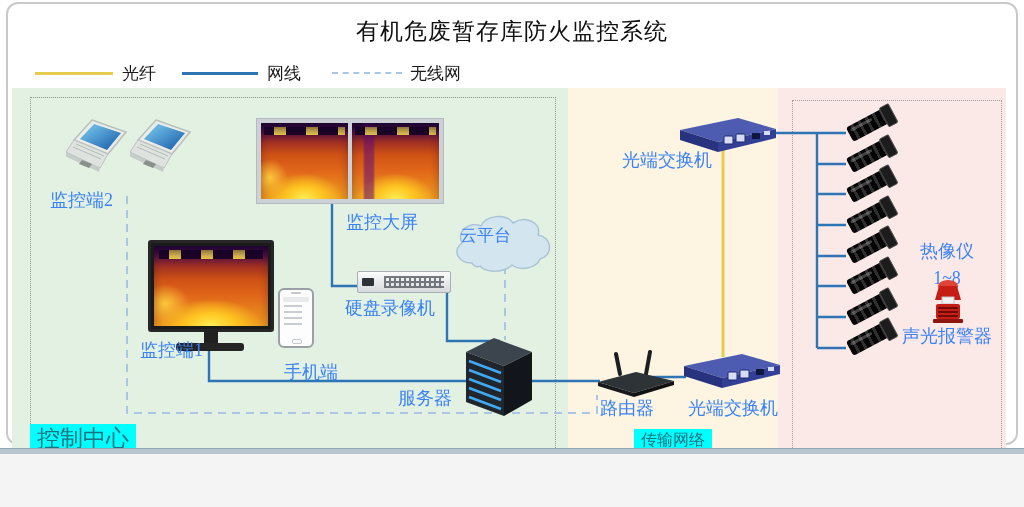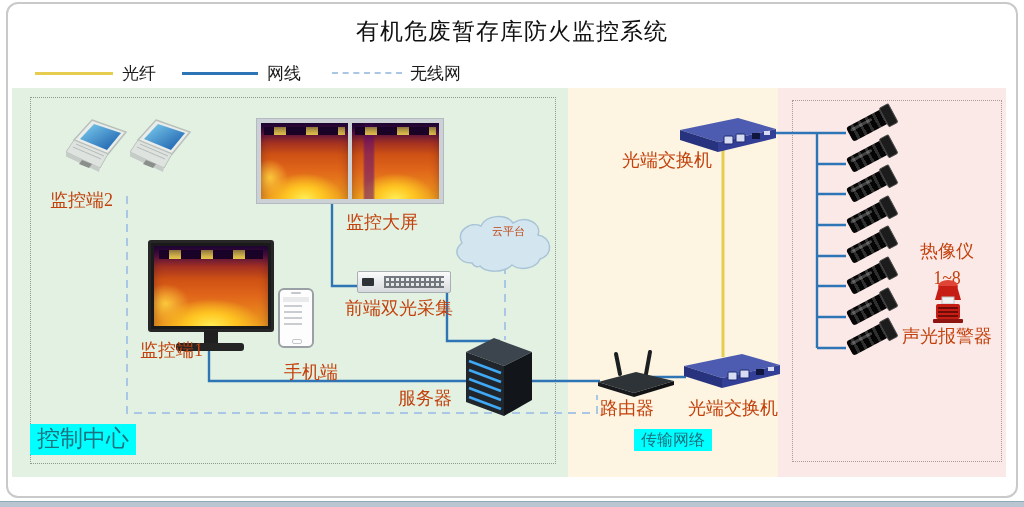--- a/index.html
+++ b/index.html
@@ -1,16 +1,16 @@
 <!DOCTYPE html>
 <html style="--fiber: #e6cd4f; --ethernet: #2e75b6; --wireless: #a9c7e4; --control-bg: #e3f1e2; --transmission-bg: #fdf5e1; --frontend-bg: #fbe9e8; --zone-label-bg: #00ffff; --zone-label-text: #1b7280; --cloud-fill: #d3e5ef;"><head>
 <meta charset="utf-8">
 <style>
   html,body{margin:0;padding:0;background:#f4f4f4;}
-  #canvas{position:relative;width:1024px;height:507px;background:#fff;overflow:hidden;
+  #canvas{position:relative;width:1024px;height:454px;background:#fff;overflow:hidden;
           font-family:"Liberation Serif",serif;color:#1a1a1a;}
   #frame{position:absolute;left:6px;top:2px;right:6px;bottom:9px;border:2px solid #c9c9c9;border-radius:12px;background:#fff;}
   #bottom-strip{position:absolute;left:0;right:0;bottom:0;height:5px;background:#b9c6d2;border-top:1px solid #8fa8b8;}
 
   .abs{position:absolute;}
   #title{position:absolute;left:0;right:0;top:16px;text-align:center;font-size:23px;letter-spacing:1px;color:#111;}
 
   
   .leg-line{position:absolute;top:72px;height:0;}
   #leg-fiber-line{left:35px;width:78px;border-top:3px solid var(--fiber);}
@@ -25,21 +25,21 @@
   #zone-frontend{left:778px;width:228px;background:var(--frontend-bg);}
   .inner-box{position:absolute;border:1.5px dotted #8d9a8d;}
   #control-box{left:30px;top:97px;width:524px;height:365px;}
   #frontend-box{left:792px;top:100px;width:208px;height:360px;border-color:#ab9a9a;}
   .zone-label{position:absolute;background:var(--zone-label-bg);color:var(--zone-label-text);
               font-size:16px;padding:1px 7px;line-height:1.25;white-space:nowrap;}
   #label-control{left:30px;top:424px;font-size:23px;}
   #label-transmission{left:634px;top:429px;}
   #label-frontend{left:845px;top:429px;}
 
-  .dev-label{position:absolute;font-size:18px;color:#c2410c;white-space:nowrap;}
+  .dev-label{position:absolute;font-size:18px;color:#3b82f6;white-space:nowrap;}
 
   
   .thermal{position:relative;overflow:hidden;background:
     radial-gradient(60% 45% at 50% 100%, #ffee55 0%, #ffc622 35%, rgba(255,140,0,0) 75%),
     radial-gradient(30% 35% at 10% 72%, rgba(255,214,64,.85) 0%, rgba(255,140,0,0) 70%),
     linear-gradient(180deg,#2b0a3d 0%,#5c1240 12%,#a33122 26%,#cf5214 42%,#e0661a 62%,#e8821c 82%,#eb9a1f 100%);}
   .thermal::before{content:"";position:absolute;left:4%;right:4%;top:5%;height:11%;
     background:repeating-linear-gradient(90deg,rgba(20,2,35,.9) 0 10px,rgba(255,225,80,.95) 10px 22px,rgba(20,2,35,.9) 22px 32px);}
   .thermal::after{content:"";position:absolute;inset:0;box-shadow:inset 0 10px 14px -6px rgba(25,3,45,.95);}
   .thermal-b{background:
@@ -70,21 +70,21 @@
   
   #dvr{left:357px;top:271px;width:92px;height:20px;background:linear-gradient(180deg,#fbfbfb,#d7dadd);
        border:1px solid #a9aeb5;border-radius:2px;}
   #dvr::before{content:"";position:absolute;left:26px;top:4px;right:6px;bottom:4px;
        background:repeating-linear-gradient(90deg,#565b63 0 2px,transparent 2px 5px),
                   repeating-linear-gradient(0deg,#565b63 0 2px,transparent 2px 5px);opacity:.8;}
   #dvr::after{content:"";position:absolute;left:4px;top:6px;width:12px;height:8px;background:#2e3338;border-radius:1px;}
 
   
   #cloud{left:450px;top:213px;width:104px;height:60px;}
-  #cloud-label{left:492px;top:224px;font-size:11px;font-family:Liberation Serif, serif;}
+  #cloud-label{left:460px;top:224px;font-size:17px;font-family:Liberation Serif, serif;}
 
   
   #camera-stack{left:845px;top:110px;width:60px;height:255px;}
   .camera{position:absolute;left:2px;width:46px;height:16px;border-radius:3px;transform:rotate(-28deg);
     background:repeating-linear-gradient(90deg,#050505 0 5px,#2f2f2f 5px 8px);}
   .camera::before{content:"";position:absolute;right:-3px;top:-2px;width:9px;height:20px;
     background:#1c1c1c;border:1px solid #4a4a4a;border-radius:2px;}
   .camera::after{content:"";position:absolute;left:3px;top:3px;width:24px;height:3px;background:rgba(255,255,255,.25);border-radius:2px;}
 
   #thermal-label{left:908px;top:238px;width:78px;text-align:center;line-height:1.5;}
@@ -168,21 +168,21 @@
   <div class="abs" id="monitor-neck"></div>
   <div class="abs" id="monitor-base"></div>
   <span class="dev-label" style="left:140px;top:338px;">监控端1</span>
 
   <div class="abs" id="phone">
     <div class="screen"></div>
   </div>
   <span class="dev-label" style="left:284px;top:360px;">手机端</span>
 
   <div class="abs" id="dvr"></div>
-  <span class="dev-label" style="left:345px;top:296px;">前端双光采集</span>
+  <span class="dev-label" style="left:345px;top:296px;">硬盘录像机</span>
 
   <svg class="dev" id="cloud" viewBox="0 0 104 60">
     <path d="M22,50 C8,50 2,38 12,30 C6,18 20,8 31,13 C36,2 56,0 63,10 C76,2 92,10 88,22 C102,24 104,42 90,46 C86,56 70,58 62,52 C54,60 36,60 30,53 C27,55 24,53 22,50 Z" style="fill:var(--cloud-fill);" stroke="#a9c4d6" stroke-width="1.5"></path>
   </svg>
   <span class="dev-label" id="cloud-label">云平台</span>
 
   <svg class="dev" style="left:464px;top:336px;" width="70" height="82" viewBox="0 0 70 82">
     <polygon points="2,16 30,2 68,16 40,30" fill="#3c454e"></polygon>
     <polygon points="2,16 40,30 40,80 2,66" fill="#20262c"></polygon>
     <polygon points="40,30 68,16 68,64 40,80" fill="#12161a"></polygon>

